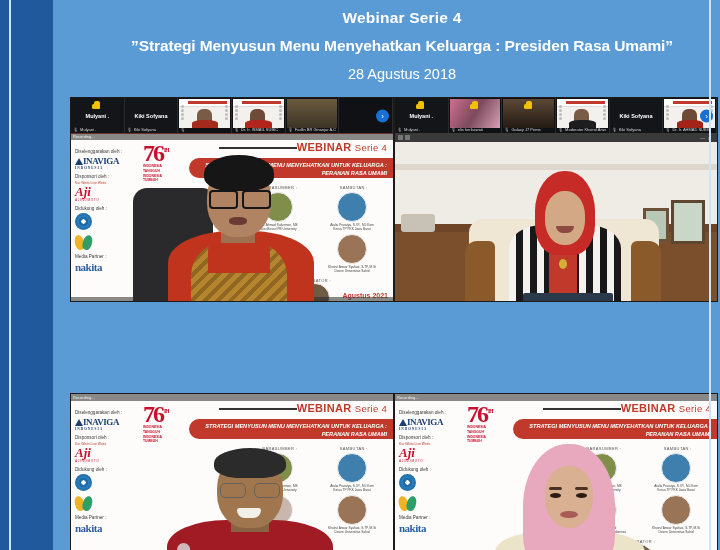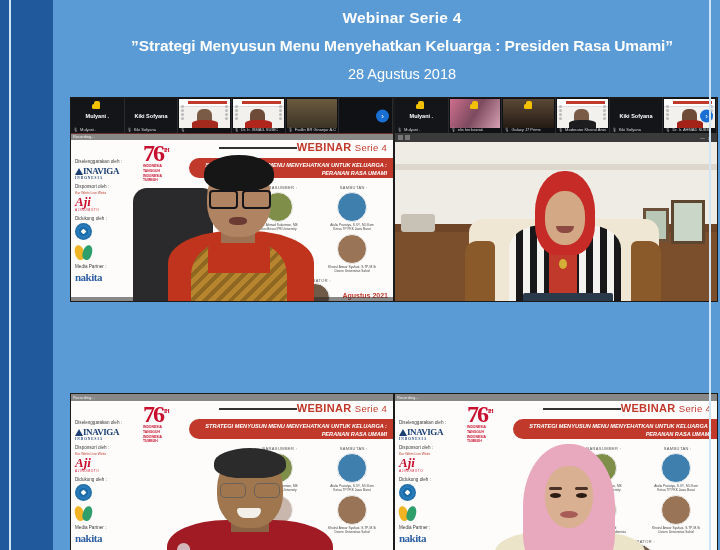--- a/index.html
+++ b/index.html
@@ -100,21 +100,21 @@
   .poster { position: relative; width: 100%; height: 100%; background: #fdfcfb; overflow: hidden; }
   .poster .recbar {
     position: absolute; left: 0; top: 0; height: 7px; width: 100%;
     background: rgba(40,40,40,.55);
   }
   .poster .recbar span {
     position: absolute; left: 2px; top: 0px; font-size: 4px; color: #eee; line-height: 7px;
   }
   .poster .redline { position: absolute; left: 0; top: 0; width: 100%; height: 1px; background: #c0392b; }
 
-  .sidecol { position: absolute; left: 0; top: 7px; width: 62px; bottom: 7px; padding: 15px 4px; }
+  .sidecol { position: absolute; left: 0; top: 7px; width: 62px; bottom: 7px; padding: 5px 4px; }
   .sidecol .lbl { font-size: 4.6px; color: #3c3c3c; margin: 4px 0 2px; }
   .sidecol .inaviga {
     font-family: "Liberation Serif", serif; font-size: 9px; color: #1b3f73;
     letter-spacing: -.4px; font-weight: bold;
   }
   .sidecol .inaviga small { display: block; font-size: 3.4px; letter-spacing: 1px; color: #1b3f73; }
   .sidecol .tri {
     display: inline-block; width: 0; height: 0; vertical-align: -1px;
     border-left: 4px solid transparent; border-right: 4px solid transparent;
     border-bottom: 7px solid #1b3f73;

